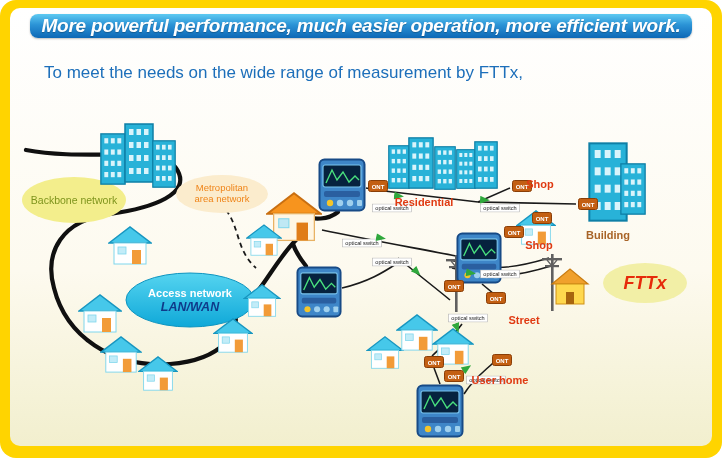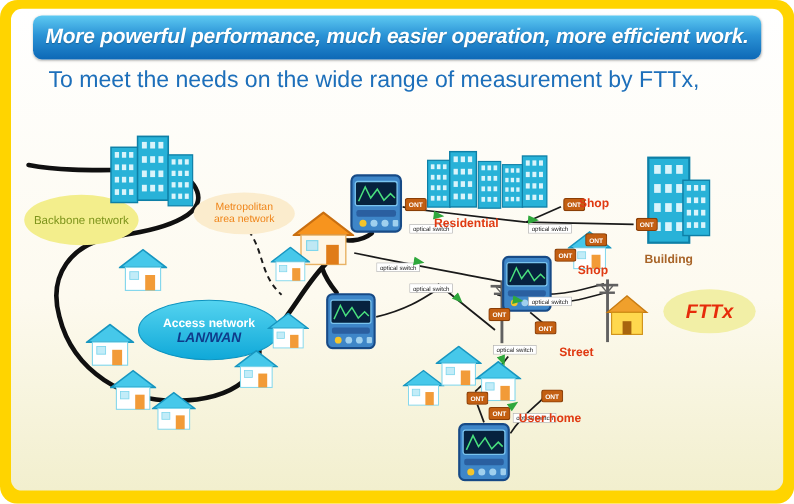--- a/index.html
+++ b/index.html
@@ -7,33 +7,33 @@
     position:relative;width:722px;height:458px;
     background:#ffd400;border-radius:16px;overflow:hidden;
     font-family:"Liberation Sans",sans-serif;
   }
   .panel{
     position:absolute;left:10px;top:8px;right:10px;bottom:12px;
     background:linear-gradient(180deg,#ffffff 0%,#fdfaef 60%,#f2efce 100%);
     border-radius:10px;
   }
   .banner{
-    position:absolute;left:20px;top:6px;right:20px;height:40px;
+    position:absolute;left:20px;top:6px;right:20px;height:24px;
     border-radius:8px;
     background:linear-gradient(180deg,#5ecaf2 0%,#2b93d6 45%,#0d68b6 100%);
     display:flex;align-items:center;justify-content:center;
     box-shadow:0 1px 2px rgba(0,0,0,.25);
   }
   .banner span{
     color:#ffffff;font-style:italic;font-weight:bold;font-size:19px;
     letter-spacing:-0.2px;text-shadow:0 1px 1px rgba(0,0,0,.25);white-space:nowrap;
   }
   .intro{
     position:absolute;left:34px;top:54px;width:650px;
-    color:#1d6fba;font-size:21px;line-height:21px;font-weight:500;
+    color:#1d6fba;font-size:17px;line-height:21px;font-weight:500;
   }
   .diagram{position:absolute;left:0;top:106px;width:722px;height:344px;}
   .diagram text{font-family:"Liberation Sans",sans-serif;}
   .serif-italic{font-family:"Liberation Serif",serif;}
 </style>
 </head>
 <body>
 
 <div class="stage">
   <div class="panel">

